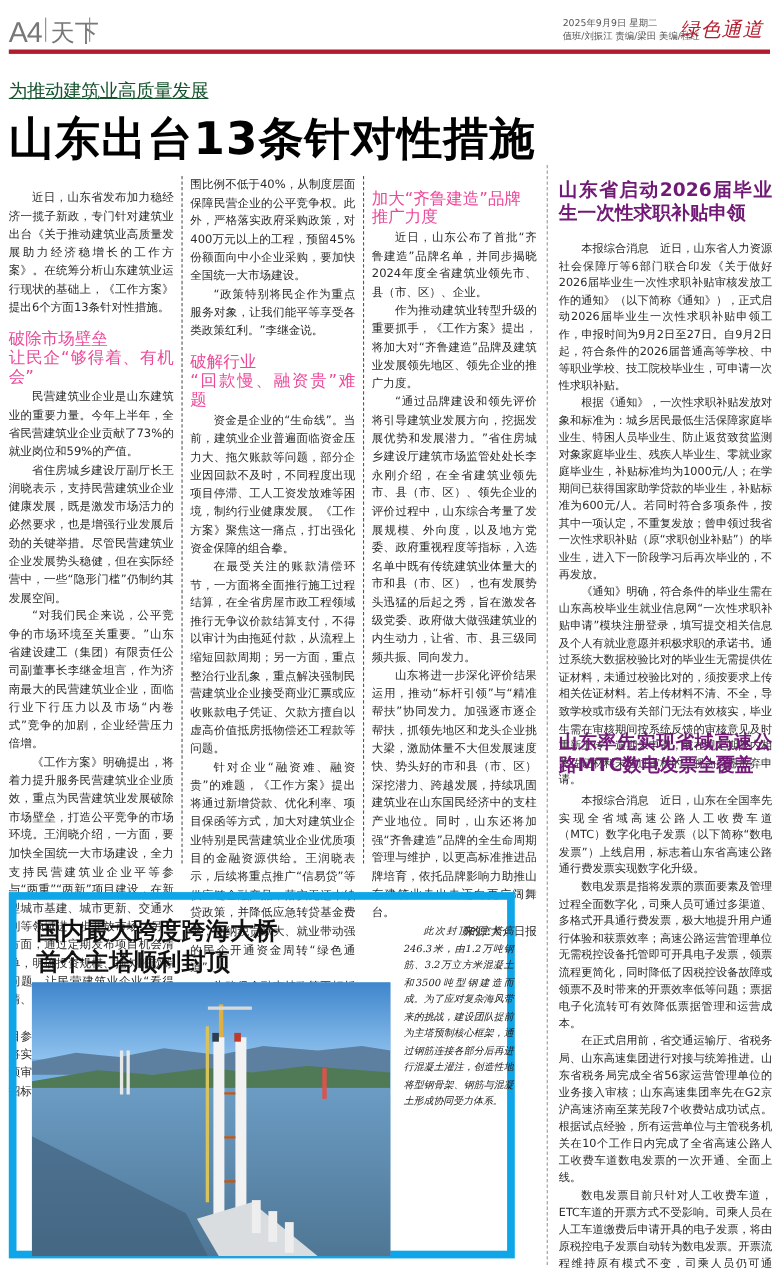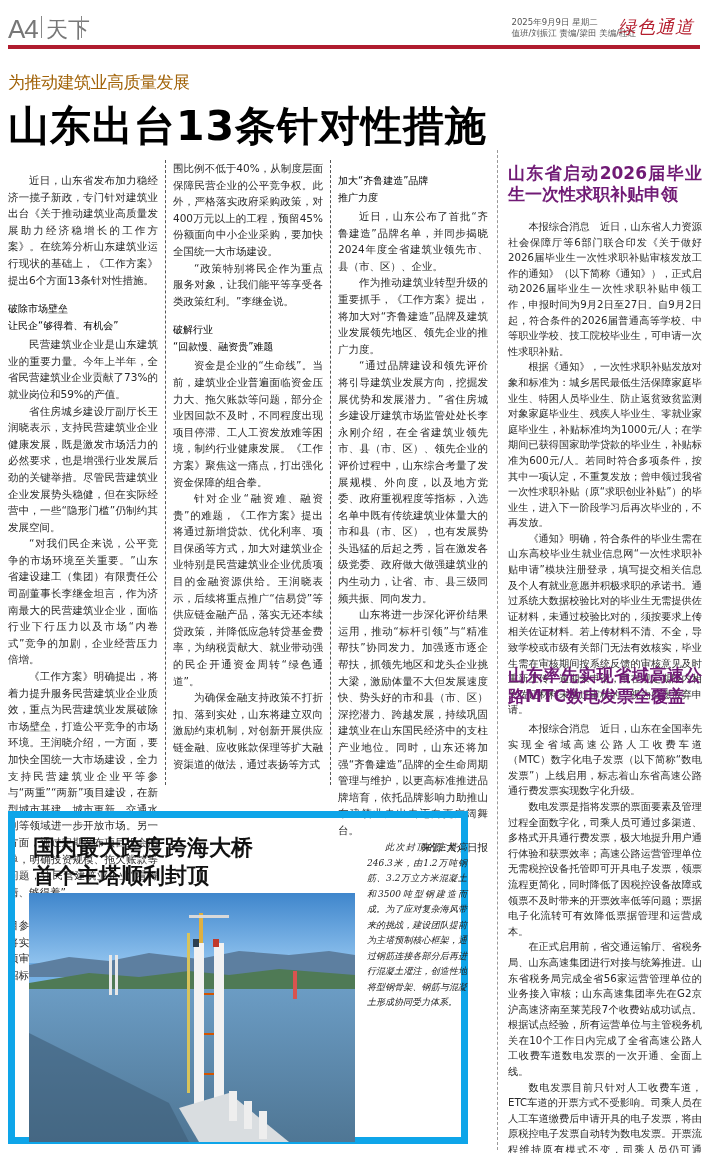--- a/index.html
+++ b/index.html
@@ -8,27 +8,27 @@
 
   .masthead { position: absolute; left: 0; top: 0; width: 708px; height: 60px; }
   .page-no { position: absolute; left: 8px; top: 14px; font-family: "Liberation Sans", sans-serif; font-size: 26px; color: #777; letter-spacing: -1px; }
   .sep1 { position: absolute; left: 41px; top: 16px; width: 1px; height: 22px; background: #888; }
   .section { position: absolute; left: 46px; top: 15px; font-size: 22px; color: #777; text-align: center; }
   .sep2 { position: absolute; left: 81px; top: 16px; width: 1px; height: 22px; background: #888; }
   .dateinfo { position: absolute; right: 72px; top: 17px; font-size: 8.5px; color: #555; line-height: 11px; }
   .logo { position: absolute; right: 14px; top: 15px; font-family: "DejaVu Serif", serif; font-style: italic; font-size: 18px; color: #b51e2e; letter-spacing: 1px; }
   .redline { position: absolute; left: 8px; top: 45px; width: 692px; height: 4px; background: #b01c2e; }
 
-  .kicker { position: absolute; left: 8px; top: 71px; font-size: 17px; color: #a16207; letter-spacing: -0.5px; }
+  .kicker { position: absolute; left: 8px; top: 71px; font-size: 17px; color: #14532d; letter-spacing: -0.5px; text-decoration: underline; }
   .headline { position: absolute; left: 8px; top: 99px; font-size: 41px; font-weight: bold; color: #000; letter-spacing: 1px; }
 
   .col { position: absolute; font-size: 10.5px; line-height: 16.6px; color: #2a2a2a; text-align: justify; }
   .col p { text-indent: 2em; margin: 0; }
   .col p.noind { text-indent: 0; }
-  .col .sub { font-size: 10px; line-height: 17px; color: #000000; margin: 12px 0 2px 0; text-indent: 0; }
+  .col .sub { font-size: 15px; line-height: 17px; color: #ec4899; margin: 12px 0 2px 0; text-indent: 0; }
   .col .src { text-align: right; text-indent: 0; color: #222; }
 
   .c1 { left: 8px; top: 172px; width: 150px; }
   .c2 { left: 173px; top: 160px; width: 150px; }
   .c3 { left: 338px; top: 160px; width: 150px; }
 
   .vdiv { position: absolute; top: 160px; width: 0; height: 625px; border-left: 1px dashed #555; }
   .vd1 { left: 165px; }
   .vd2 { left: 330px; }
   .vd3 { left: 497px; top: 150px; height: 1000px; border-left: 1px dashed #999; }
@@ -79,20 +79,21 @@
 <div class="vdiv vd1"></div>
 
 <div class="col c2">
   <p class="noind">围比例不低于40%，从制度层面保障民营企业的公平竞争权。此外，严格落实政府采购政策，对400万元以上的工程，预留45%份额面向中小企业采购，要加快全国统一大市场建设。</p>
   <p>“政策特别将民企作为重点服务对象，让我们能平等享受各类政策红利。”李继金说。</p>
   <div class="sub">
     <div>破解行业</div>
     <div>“回款慢、融资贵”难题</div>
   </div>
   <p>资金是企业的“生命线”。当前，建筑业企业普遍面临资金压力大、拖欠账款等问题，部分企业因回款不及时，不同程度出现项目停滞、工人工资发放难等困境，制约行业健康发展。《工作方案》聚焦这一痛点，打出强化资金保障的组合拳。</p>
+  <p>在最受关注的账款清偿环节，一方面将全面推行施工过程结算，在全省房屋市政工程领域推行无争议价款结算支付，不得以审计为由拖延付款，从流程上缩短回款周期；另一方面，重点整治行业乱象，重点解决强制民营建筑业企业接受商业汇票或应收账款电子凭证、欠款方擅自以虚高价值抵房抵物偿还工程款等问题。</p>
   <p>针对企业“融资难、融资贵”的难题，《工作方案》提出将通过新增贷款、优化利率、项目保函等方式，加大对建筑业企业特别是民营建筑业企业优质项目的金融资源供给。王润晓表示，后续将重点推广“信易贷”等供应链金融产品，落实无还本续贷政策，并降低应急转贷基金费率，为纳税贡献大、就业带动强的民企开通资金周转“绿色通道”。</p>
   <p>为确保金融支持政策不打折扣、落到实处，山东将建立双向激励约束机制，对创新开展供应链金融、应收账款保理等扩大融资渠道的做法，通过表扬等方式</p>
 </div>
 <div class="vdiv vd2"></div>
 
 <div class="col c3">
   <div class="sub">
     <div>加大“齐鲁建造”品牌</div>
     <div>推广力度</div>
   </div>

